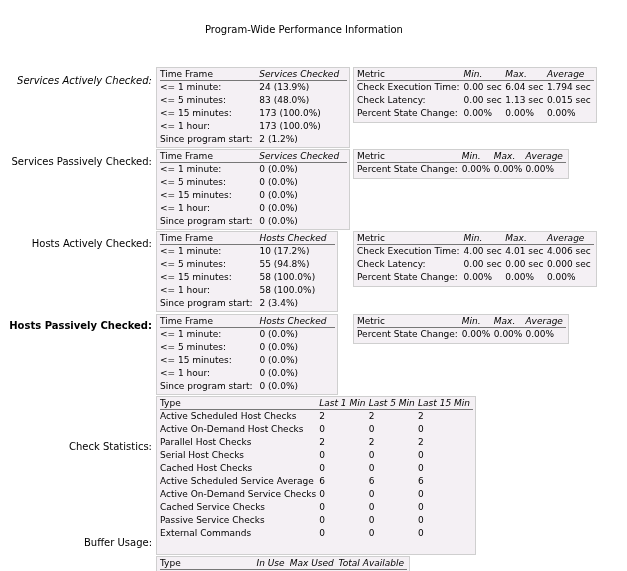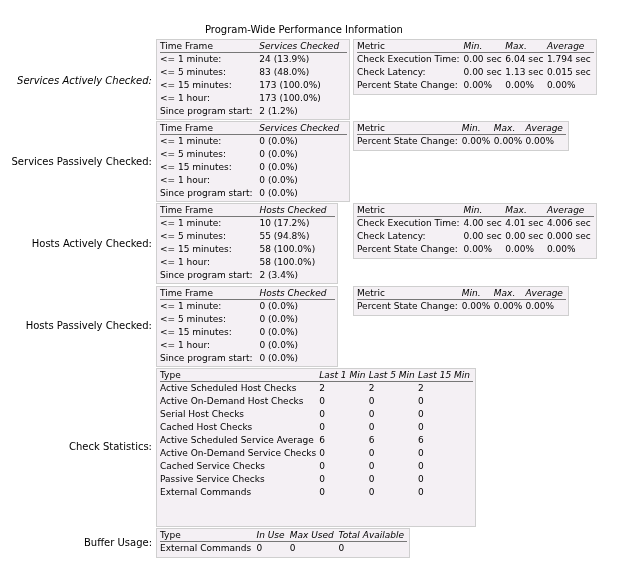--- a/index.html
+++ b/index.html
@@ -15,20 +15,21 @@
   }
   .section-label {
     position: absolute; text-align: right; font-size: 10px; width: 152px; left: 0;
   }
   .box {
     position: absolute;
     background: #f4f0f4;
     border: 1px solid #cfcfcf;
     box-sizing: border-box;
     padding: 1px 2px 2px 3px;
+    margin-top: 28px;
   }
   table { border-collapse: separate; border-spacing: 0; }
   th {
     font-weight: normal; text-align: left; padding: 0 3px 0 0;
     border-bottom: 1px solid #777; height: 11px; line-height: 11px;
     white-space: nowrap;
   }
   th + th { padding-left: 0; font-style: italic; }
   td {
     padding: 0 3px 0 0; height: 13px; line-height: 13px; white-space: nowrap;
@@ -218,21 +219,21 @@
         <tr>
           <td>Percent State Change:</td>
           <td>0.00%</td>
           <td>0.00%</td>
           <td>0.00%</td>
         </tr>
       </tbody>
     </table>
 </div>
 
-<div class="section-label" style="top:320px;">Hosts Passively Checked:</div>
+<div class="section-label" style="top:320px;font-weight:bold;">Hosts Passively Checked:</div>
 <div class="box" style="left:156px; top:286px; width:182px; height:81px;">
   <table>
       <thead>
         <tr>
           <th style="width: 99px;">Time Frame</th>
           <th style="width: 76px;">Hosts Checked</th>
         </tr>
       </thead>
       <tbody>
         <tr>
@@ -297,20 +298,26 @@
           <td>2</td>
           <td>2</td>
         </tr>
         <tr>
           <td>Active On-Demand Host Checks</td>
           <td>0</td>
           <td>0</td>
           <td>0</td>
         </tr>
         <tr>
+          <td>Parallel Host Checks</td>
+          <td>2</td>
+          <td>2</td>
+          <td>2</td>
+        </tr>
+        <tr>
           <td>Serial Host Checks</td>
           <td>0</td>
           <td>0</td>
           <td>0</td>
         </tr>
         <tr>
           <td>Cached Host Checks</td>
           <td>0</td>
           <td>0</td>
           <td>0</td>

